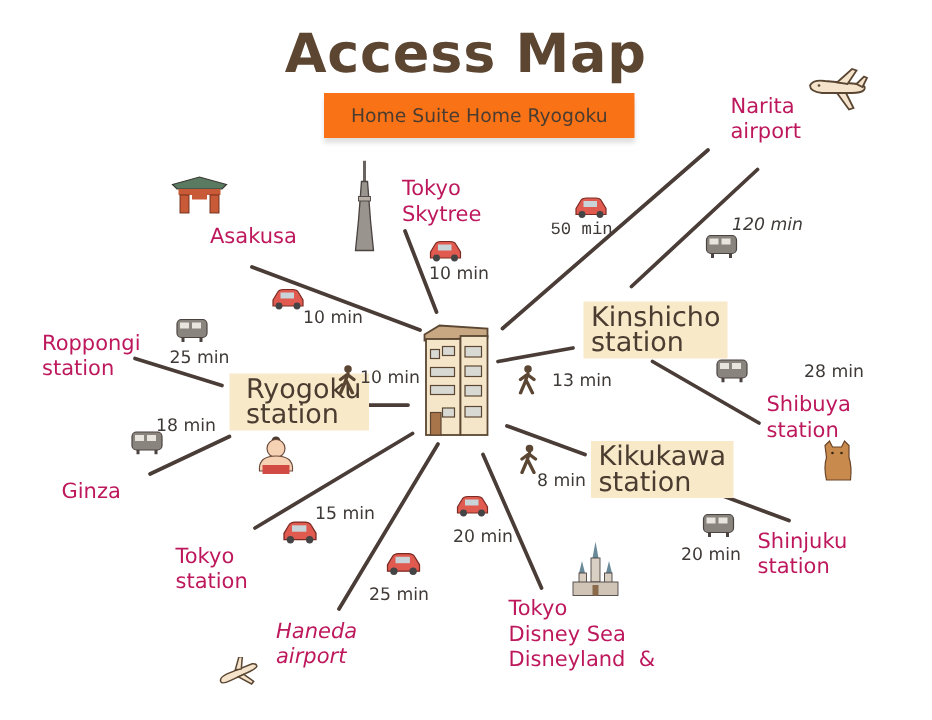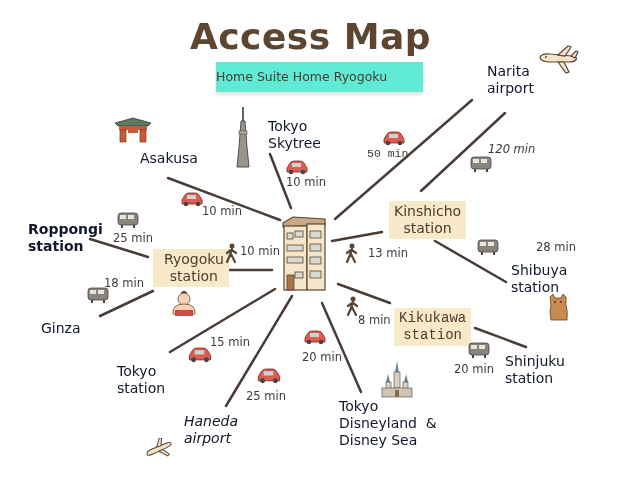--- a/index.html
+++ b/index.html
@@ -1,22 +1,22 @@
 <!DOCTYPE html>
 <html><head>
 <meta charset="utf-8">
 <style>
   html,body{margin:0;padding:0;background:#ffffff;}
   body{width:621px;height:480px;position:relative;overflow:hidden;font-family:"DejaVu Sans","Liberation Sans",sans-serif;color:#4a4340;}
   .abs{position:absolute;}
   .title{left:0;width:621px;top:16px;text-align:center;font-size:36px;font-weight:bold;color:#5c4632;letter-spacing:0.5px;}
-  .subtitle{left:216px;top:62px;width:207px;height:30px;background:#5eead4;box-shadow:0 3px 3px rgba(0,0,0,0.12);line-height:30px;font-size:12.5px;color:#4a3c30;}
-  .lbl{font-size:14px;line-height:17px;color:#0f172a;white-space:nowrap;}
+  .subtitle{left:216px;top:62px;width:207px;height:30px;background:#f97316;box-shadow:0 3px 3px rgba(0,0,0,0.12);text-align:center;line-height:30px;font-size:12.5px;color:#4a3c30;}
+  .lbl{font-size:14px;line-height:17px;color:#be185d;white-space:nowrap;}
   .time{font-size:11.5px;color:#3f3a37;white-space:nowrap;}
-  .station-box{background:#f8e9c9;padding:2px 5px;font-size:14px;line-height:17px;color:#4a3c30;text-align:center;}
+  .station-box{background:#f8e9c9;padding:2px 5px;font-size:18px;line-height:17px;color:#4a3c30;}
   svg.lines{position:absolute;left:0;top:0;}
   .icon{position:absolute;}
 </style>
 </head>
 <body>
 
 <div class="abs title">Access Map</div>
 <div class="abs subtitle">Home Suite Home Ryogoku</div>
 
 <svg class="lines" width="621" height="480">
@@ -135,21 +135,21 @@
   <div>station</div>
 </div>
 <div class="icon" style="left:345px;top:243px;">
   <svg width="14" height="20" viewBox="0 0 14 20">
       <circle cx="7" cy="3" r="2.5" fill="#5a4632"></circle>
       <path d="M7 6 L5 12 L2 19 M6 11 L10 19 M6 7 L2 10 M7 7 L11 10" stroke="#5a4632" stroke-width="2.2" fill="none" stroke-linecap="round"></path>
     </svg>
 </div>
 <div class="abs time" style="left:368px;top:246px;">13 min</div>
 
-<div class="abs lbl" style="left:28px;top:221px;font-weight:bold;">
+<div class="abs lbl" style="left:28px;top:221px;">
   <div>Roppongi</div>
   <div>station</div>
 </div>
 <div class="icon" style="left:117px;top:212px;">
   <svg width="22" height="16" viewBox="0 0 22 16">
       <rect x="1" y="1" width="20" height="12" rx="3" fill="#8a847e" stroke="#4a4340" stroke-width="0.8"></rect>
       <rect x="3" y="3" width="6" height="4" fill="#e8e4de"></rect>
       <rect x="11" y="3" width="6" height="4" fill="#e8e4de"></rect>
       <rect x="4" y="13" width="2" height="3" fill="#4a4340"></rect>
       <rect x="16" y="13" width="2" height="3" fill="#4a4340"></rect>
@@ -211,21 +211,21 @@
     </svg>
 </div>
 
 <div class="icon" style="left:346px;top:296px;">
   <svg width="14" height="20" viewBox="0 0 14 20">
       <circle cx="7" cy="3" r="2.5" fill="#5a4632"></circle>
       <path d="M7 6 L5 12 L2 19 M6 11 L10 19 M6 7 L2 10 M7 7 L11 10" stroke="#5a4632" stroke-width="2.2" fill="none" stroke-linecap="round"></path>
     </svg>
 </div>
 <div class="abs time" style="left:358px;top:313px;">8 min</div>
-<div class="abs station-box" style="left:394px;top:308px;font-family:Liberation Mono, monospace;">
+<div class="abs station-box" style="left:394px;top:294px;">
   <div>Kikukawa</div>
   <div>station</div>
 </div>
 
 <div class="icon" style="left:468px;top:342px;">
   <svg width="22" height="16" viewBox="0 0 22 16">
       <rect x="1" y="1" width="20" height="12" rx="3" fill="#8a847e" stroke="#4a4340" stroke-width="0.8"></rect>
       <rect x="3" y="3" width="6" height="4" fill="#e8e4de"></rect>
       <rect x="11" y="3" width="6" height="4" fill="#e8e4de"></rect>
       <rect x="4" y="13" width="2" height="3" fill="#4a4340"></rect>
@@ -289,15 +289,15 @@
       <rect x="14" y="12" width="6" height="16" fill="#d9cfc2" stroke="#4a4340" stroke-width="0.6"></rect>
       <path d="M8 14 L10 22 L6 22Z M26 14 L28 22 L24 22Z" fill="#6a8a9a"></path>
       <rect x="6" y="22" width="5" height="14" fill="#d9cfc2" stroke="#4a4340" stroke-width="0.6"></rect>
       <rect x="23" y="22" width="5" height="14" fill="#d9cfc2" stroke="#4a4340" stroke-width="0.6"></rect>
       <rect x="2" y="28" width="30" height="9" fill="#cfc4b6" stroke="#4a4340" stroke-width="0.6"></rect>
       <rect x="15" y="30" width="4" height="7" fill="#8a6a4a"></rect>
     </svg>
 </div>
 <div class="abs lbl" style="left:339px;top:398px;">
   <div>Tokyo</div>
+  <div>Disney Sea</div>
   <div style="white-space:pre;">Disneyland  &amp;</div>
-  <div>Disney Sea</div>
 </div>
 
 </body></html>

